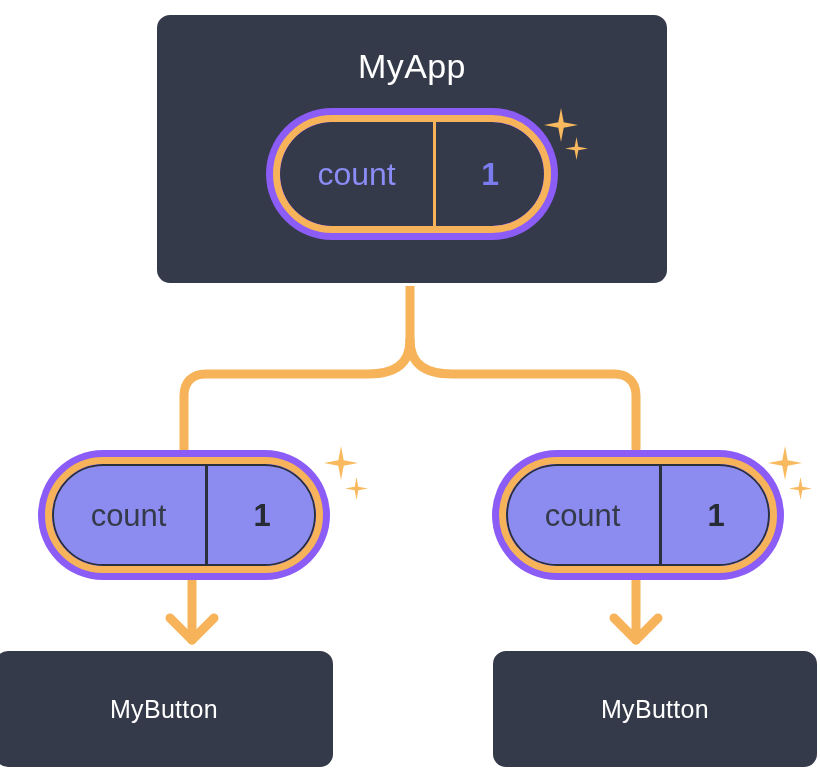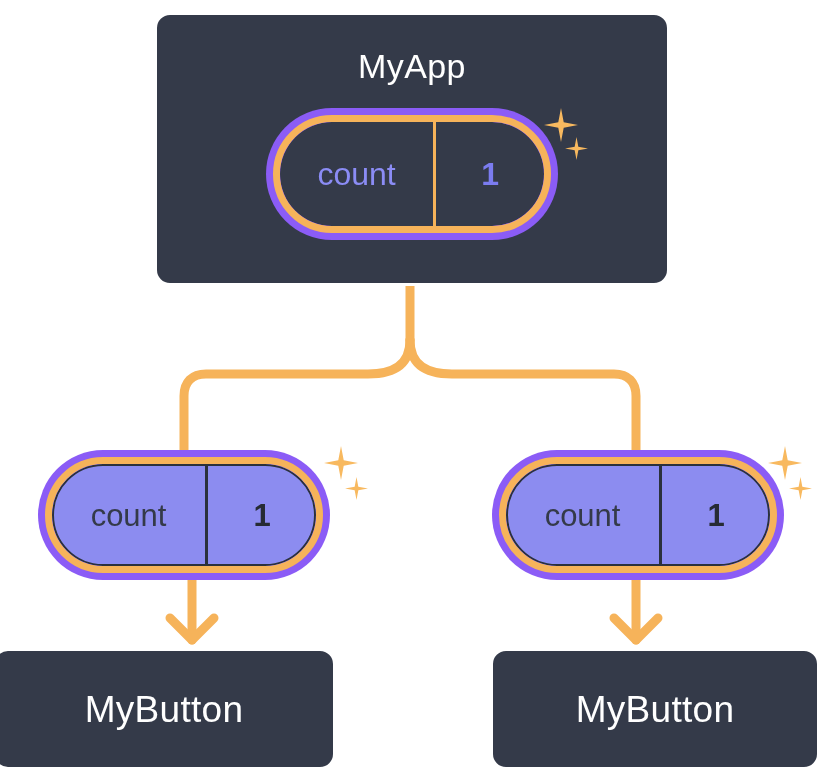--- a/index.html
+++ b/index.html
@@ -39,21 +39,21 @@
     font-size: 34px;
     letter-spacing: 0.4px;
     line-height: 1;
   }
   #box-myapp { left: 154px; top: 12px; width: 516px; height: 274px; }
   #box-myapp .comp-title { margin-top: 34px; }
   #box-mybutton-left  { left: -8px;  top: 648px; width: 344px; height: 122px; }
   #box-mybutton-right { left: 490px; top: 648px; width: 330px; height: 122px; }
   .comp-label {
     color: #ffffff;
-    font-size: 37px;
+    font-size: 25px;
     letter-spacing: 0.3px;
     line-height: 1;
   }
 
   
   .pill {
     position: absolute;
     box-sizing: border-box;
     border-radius: 999px;
     background: #8b5cf6;            

